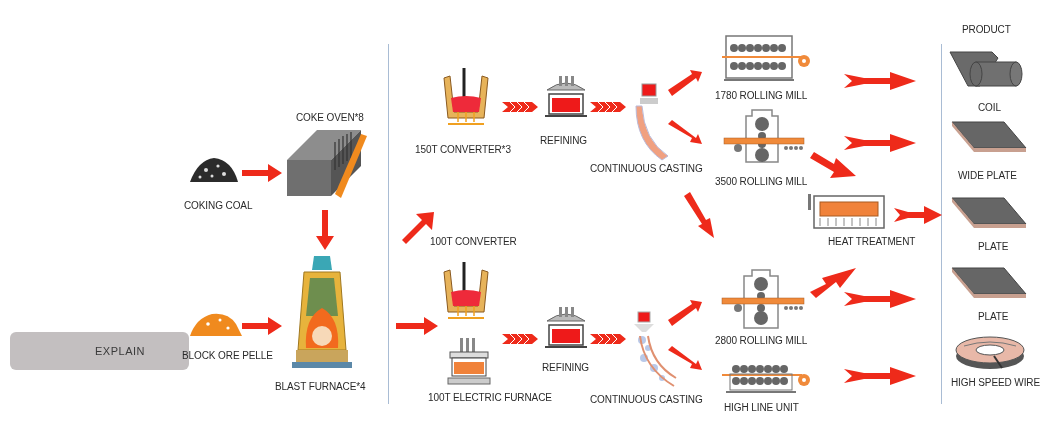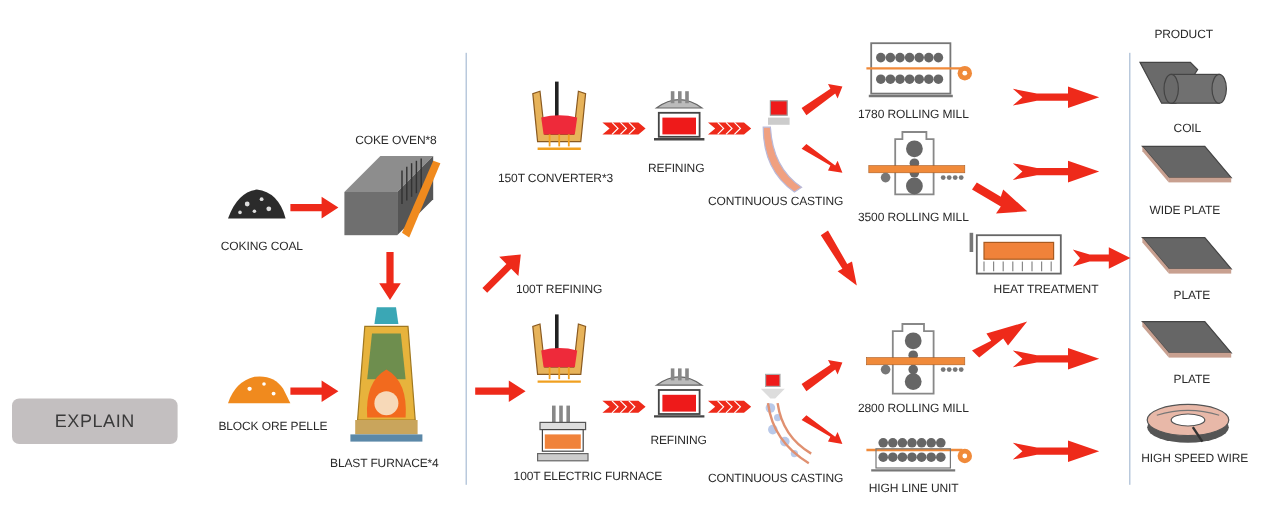--- a/index.html
+++ b/index.html
@@ -1,20 +1,20 @@
 <!DOCTYPE html>
 <html><head>
 <meta charset="utf-8">
 <style>
   html,body{margin:0;padding:0;background:#fff;}
   body{width:1060px;height:427px;position:relative;overflow:hidden;font-family:"Liberation Sans",sans-serif;}
   .lbl{position:absolute;font-family:"Liberation Sans",sans-serif;font-size:10px;color:#2a2a2a;white-space:nowrap;letter-spacing:-0.1px;}
   .vline{position:absolute;width:1px;background:#a9bcd4;}
   .fig{position:absolute;}
-  .btn{position:absolute;left:10px;top:332px;width:138px;height:38px;background:#c3bfc0;border-radius:6px;display:flex;align-items:center;justify-content:center;font-size:15px;color:#3a3a3a;letter-spacing:0.5px;cursor:pointer;}
+  .btn{position:absolute;left:10px;top:332px;width:138px;height:38px;background:#c3bfc0;border-radius:6px;display:flex;align-items:center;justify-content:center;font-size:11px;color:#3a3a3a;letter-spacing:0.5px;cursor:pointer;padding-left:41px;}
   svg{display:block;overflow:visible;}
 </style>
 </head>
 <body>
 
 <div class="vline" style="left:388px;top:44px;height:360px;"></div>
 <div class="vline" style="left:941px;top:44px;height:360px;"></div>
 
 <div class="btn">EXPLAIN</div>
 
@@ -164,21 +164,21 @@
     <svg width="34" height="26">
       <path d="M0 4 L24 18 L22 22 L34 24 L30 14 L28 18 L4 0 Z" fill="#ee2a1a"></path>
     </svg>
   </div>
 <div class="fig" style="left:684px;top:192px;">
     <svg width="30" height="46">
       <path d="M0 4 L6 0 L22 28 L26 26 L30 46 L14 34 L18 32 Z" fill="#ee2a1a"></path>
     </svg>
   </div>
 
-<span class="lbl" style="left:430px;top:236px;">100T REFINING</span>
+<span class="lbl" style="left:430px;top:236px;">100T CONVERTER</span>
 
 <div class="fig" style="left:440px;top:262px;">
   <svg width="52" height="66">
     <line x1="24" y1="0" x2="24" y2="32" stroke="#222" stroke-width="3"></line>
     <path d="M4 10 L8 50 L44 50 L48 10 L42 8 L38 44 L14 44 L10 8 Z" fill="#e7b35a" stroke="#8a5a20" stroke-width="1"></path>
     <path d="M11 30 Q26 26 41 30 L39 44 L13 44 Z" fill="#ee2a3a"></path>
     <g stroke="#f0a020" stroke-width="1.5">
         <line x1="18" y1="54" x2="18" y2="44"></line>
         <line x1="26" y1="54" x2="26" y2="44"></line>
         <line x1="34" y1="54" x2="34" y2="44"></line>

